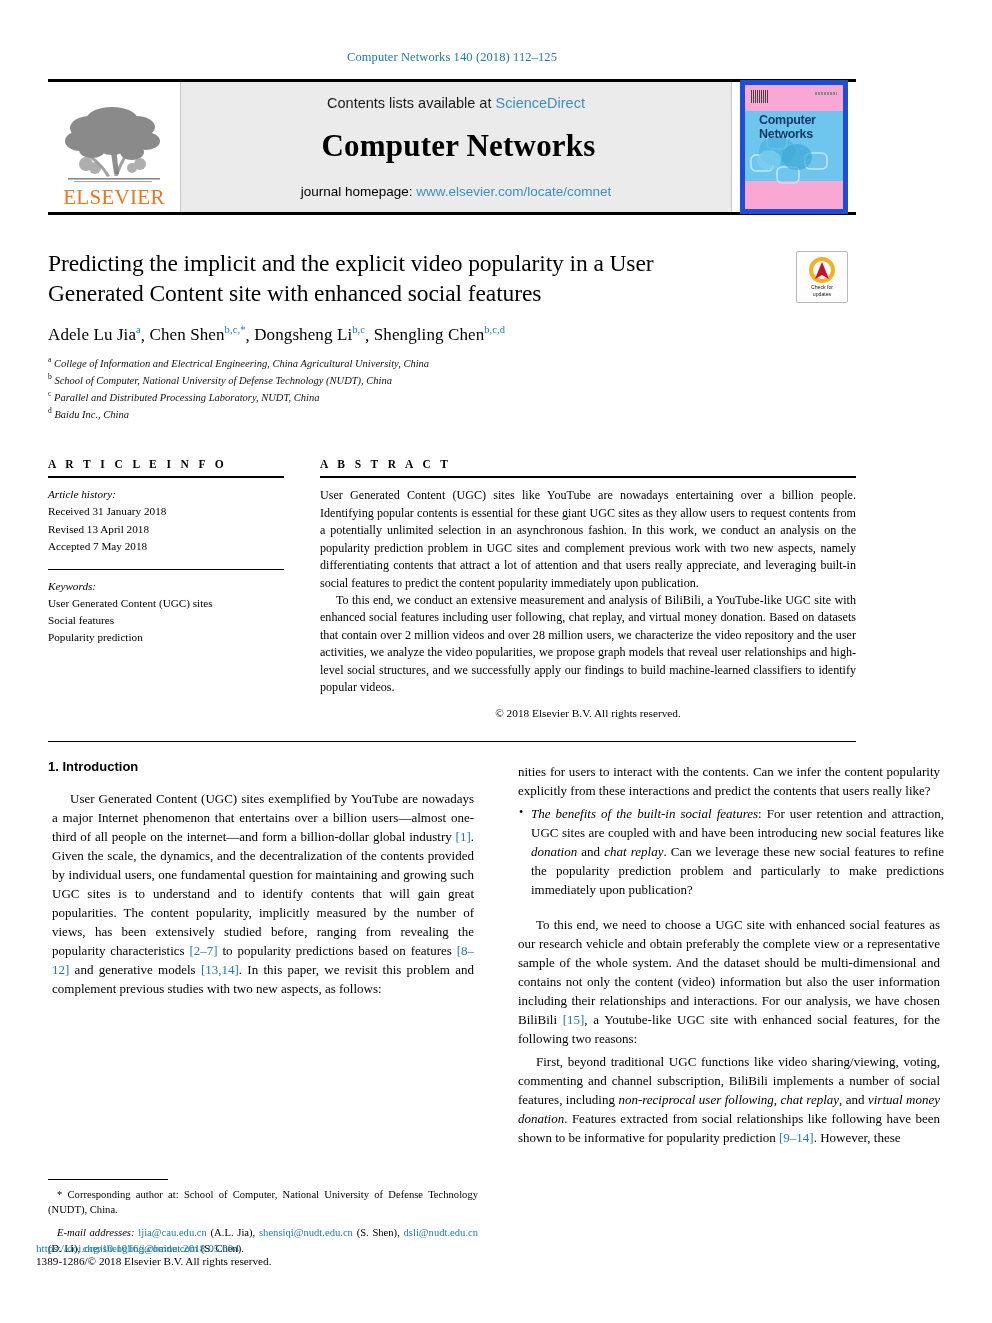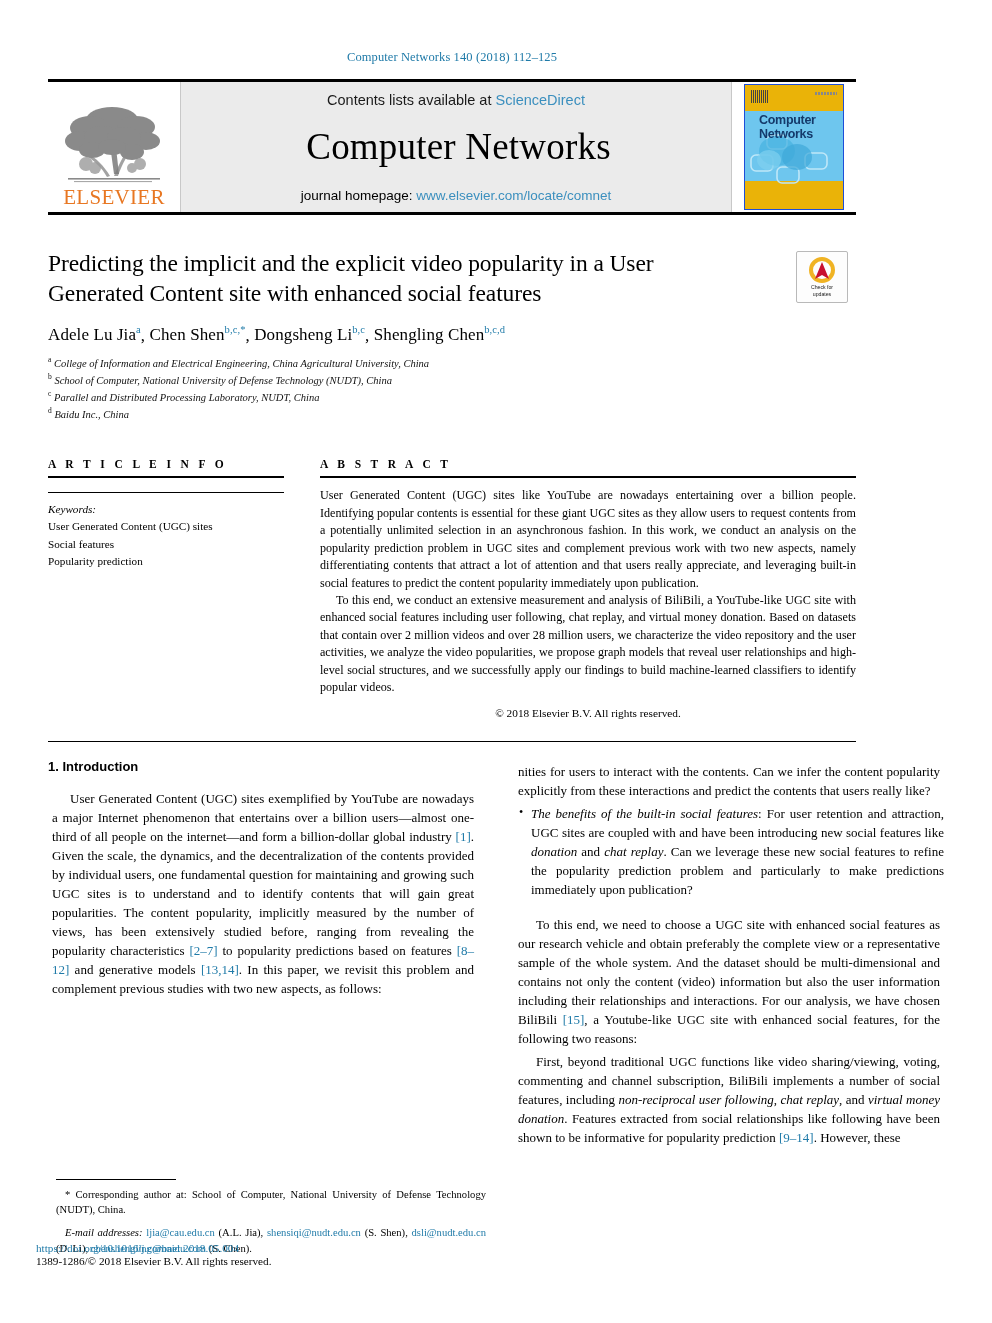--- a/index.html
+++ b/index.html
@@ -73,43 +73,44 @@
   }
   .contents-line {
     font-size: 14.5px;
     font-family: "Liberation Sans", sans-serif;
     color: #1a1a1a;
     margin-top: 6px;
   }
   .contents-line .sd-link { color: #3b8fbe; }
   .journal-name {
     font-family: "Liberation Serif", serif;
-    font-size: 37px;
+    font-size: 31px;
     margin: 17px 0 20px 5px;
     letter-spacing: .2px;
+    font-weight: bold;
   }
   .homepage-line {
     font-family: "Liberation Sans", sans-serif;
     font-size: 13.5px;
     margin-bottom: 6px;
   }
   .homepage-line .url { color: #3b8fbe; }
 
   .cover-box {
     width: 124px;
     flex: 0 0 124px;
     display: flex;
     align-items: center;
     justify-content: center;
   }
   .cover-thumb {
     width: 98px;
     height: 124px;
-    border: 1px solid #1d4ed8;
-    background: #eab308;
+    border: 5px solid #1d4ed8;
+    background: #f9a8d4;
     position: relative;
     overflow: hidden;
   }
   .cover-band {
     position: absolute;
     left: 0; right: 0;
     top: 26px;
     height: 70px;
     background: #6ec6ee;
   }
@@ -287,21 +288,21 @@
     position: absolute;
     left: -12px;
     top: -1px;
     font-size: 12px;
   }
   .it { font-style: italic; }
 
   
   .footnotes {
     position: absolute;
-    left: 8px;
+    left: 0;
     bottom: 0;
     width: 430px;
   }
   .fn-rule {
     border-top: 1px solid #000;
     width: 120px;
     margin-bottom: 7px;
   }
   .fn {
     font-family: "Liberation Serif", serif;
@@ -430,20 +431,26 @@
         <div>updates</div>
       </div>
     </div>
   </div>
 
   <div class="info-abstract">
 
     <div class="col-info">
       <div class="sec-head">A R T I C L E   I N F O</div>
       <div class="hr-thick"></div>
+      <div class="info-body">
+        <div class="lead">Article history:</div>
+        <div>Received 31 January 2018</div>
+        <div>Revised 13 April 2018</div>
+        <div>Accepted 7 May 2018</div>
+      </div>
       <div class="hr-thin"></div>
       <div class="info-body">
         <div class="lead">Keywords:</div>
         <div>User Generated Content (UGC) sites</div>
         <div>Social features</div>
         <div>Popularity prediction</div>
       </div>
     </div>
 
     <div class="col-abstract">

